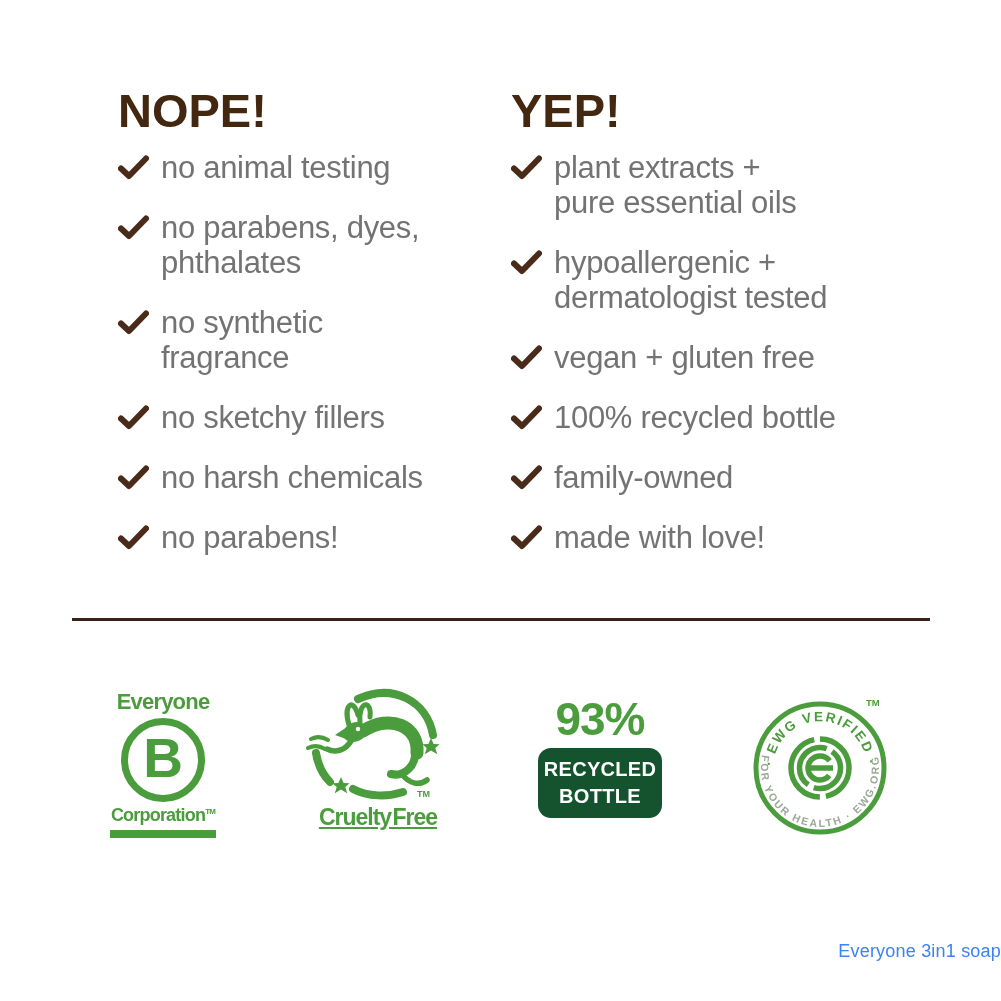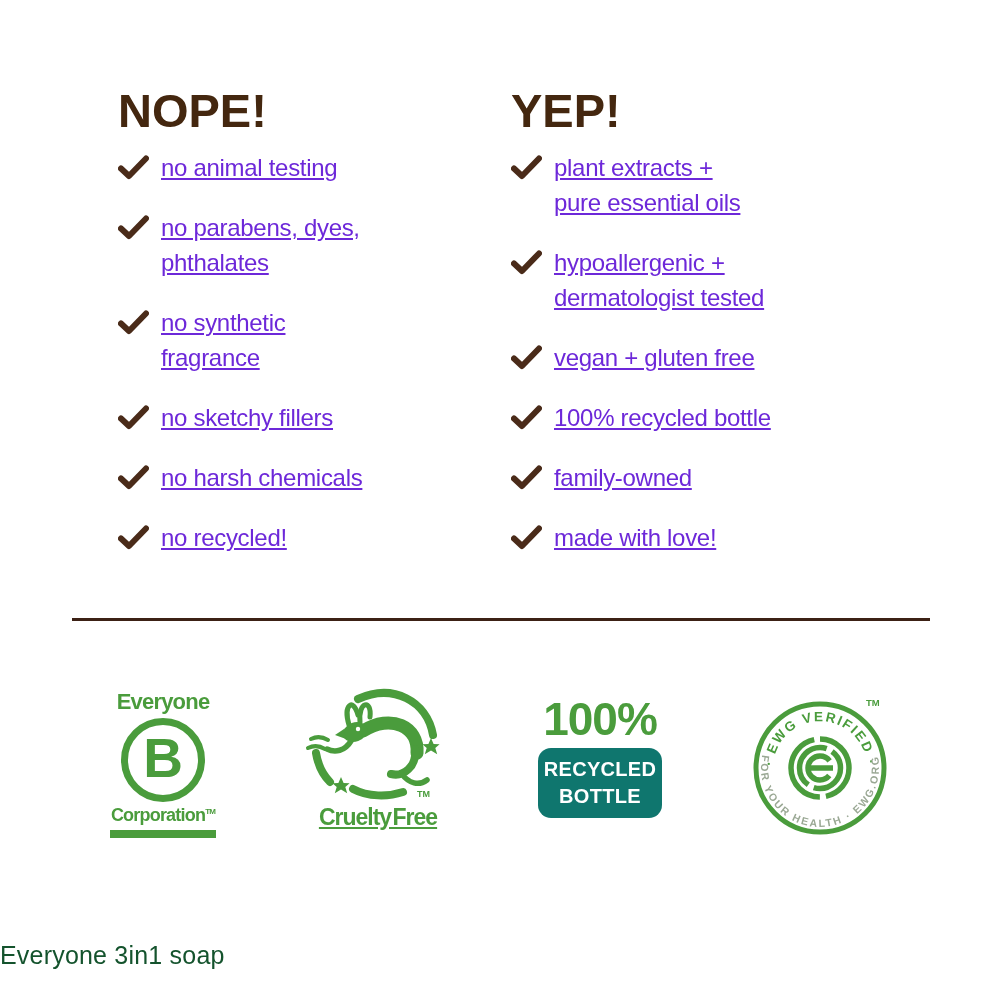--- a/index.html
+++ b/index.html
@@ -14,22 +14,22 @@
   .col-nope { left:118px; width:400px; }
   .col-yep  { left:511px; width:450px; }
   .heading {
     font-size:47px; font-weight:800; line-height:1;
     color:#44270f; letter-spacing:0; margin:0 0 16px 0;
   }
   .items { display:flex; flex-direction:column; gap:25px; }
   .item  { display:flex; align-items:flex-start; gap:12px; }
   .check-icon { flex:0 0 auto; margin-top:5px; }
   .item-text {
-    font-size:24px; line-height:35px; letter-spacing:-0.3px;
-    color:#6d28d9; white-space:pre-line;text-decoration:underline;
+    font-size:31px; line-height:35px; letter-spacing:-0.3px;
+    color:#737373; white-space:pre-line;
   }
   
   .divider { position:absolute; top:618px; left:72px; width:858px; height:3px; background:#3c2115; }
   
   .badge { position:absolute; text-align:center; color:#4a9c3c; }
   
   .bcorp { left:110px; top:691px; width:106px; }
   .bcorp-certified { font-size:22px; font-weight:700; letter-spacing:-0.8px; line-height:1; }
   .bcorp-circle {
     width:70px; height:70px; border:7px solid #4a9c3c; border-radius:50%;
@@ -41,28 +41,28 @@
   .bcorp-bar { height:8px; background:#4a9c3c; margin-top:6px; }
   
   .crueltyfree { left:303px; top:683px; width:150px; }
   .bunny-label {
     display:inline-block; font-size:23px; font-weight:800; letter-spacing:-1px;
     word-spacing:-4px; line-height:1; margin-top:-7px;text-decoration:underline;
   }
   
   .recycled { left:538px; top:696px; width:124px; }
   .recycled-percent { font-size:46px; font-weight:800; letter-spacing:-1px; line-height:1; }
-  .recycled-box { margin-top:6px; background:#0f766e; border-radius:13px; padding:8px 0; }
+  .recycled-box { margin-top:6px; background:#14532d; border-radius:13px; padding:8px 0; }
   .recycled-line { color:#ffffff; font-size:20px; font-weight:800; letter-spacing:0.3px; line-height:27px; }
   
   .ewg { left:744px; top:692px; width:152px; height:152px; }
   
   .caption {
     position:absolute; top:941px; left:0; width:100%;
-    text-align:left; font-size:25px; letter-spacing:0.2px; color:#14532d;
+    text-align:right; font-size:18px; letter-spacing:0.2px; color:#3b82f6;
   }
 </style>
 </head>
 <body>
 
 <section class="col col-nope">
   <h1 class="heading">NOPE!</h1>
   <div class="items">
     <div class="item">
       <svg class="check-icon" width="31" height="25" viewBox="0 0 31 25">
@@ -93,21 +93,21 @@
     <div class="item">
       <svg class="check-icon" width="31" height="25" viewBox="0 0 31 25">
           <path d="M3 13.5 L11 21 L28 3.5" fill="none" stroke="#4a2b19" stroke-width="6" stroke-linecap="round" stroke-linejoin="round"></path>
         </svg>
       <div class="item-text">no harsh chemicals</div>
     </div>
     <div class="item">
       <svg class="check-icon" width="31" height="25" viewBox="0 0 31 25">
           <path d="M3 13.5 L11 21 L28 3.5" fill="none" stroke="#4a2b19" stroke-width="6" stroke-linecap="round" stroke-linejoin="round"></path>
         </svg>
-      <div class="item-text">no recycled!</div>
+      <div class="item-text">no parabens!</div>
     </div>
   </div>
 </section>
 
 <section class="col col-yep">
   <h1 class="heading">YEP!</h1>
   <div class="items">
     <div class="item">
       <svg class="check-icon" width="31" height="25" viewBox="0 0 31 25">
           <path d="M3 13.5 L11 21 L28 3.5" fill="none" stroke="#4a2b19" stroke-width="6" stroke-linecap="round" stroke-linejoin="round"></path>
@@ -189,21 +189,21 @@
     <circle cx="55" cy="46" r="2.2" fill="#ffffff"></circle>
 
     <polygon transform="translate(38,103)" points="0,-9 2.6,-2.9 8.6,-2.8 4.3,1.1 6.2,7.3 0,3.6 -6.2,7.3 -4.3,1.1 -8.6,-2.8 -2.6,-2.9" fill="#4a9c3c"></polygon>
     <polygon transform="translate(128,64)" points="0,-9 2.6,-2.9 8.6,-2.8 4.3,1.1 6.2,7.3 0,3.6 -6.2,7.3 -4.3,1.1 -8.6,-2.8 -2.6,-2.9" fill="#4a9c3c"></polygon>
     <text x="114" y="114" font-size="9" font-weight="bold" fill="#4a9c3c">TM</text>
   </svg>
   <div class="bunny-label">Cruelty Free</div>
 </div>
 
 <div class="badge recycled">
-  <div class="recycled-percent">100%</div>
+  <div class="recycled-percent">93%</div>
   <div class="recycled-box">
     <div class="recycled-line">RECYCLED</div>
     <div class="recycled-line">BOTTLE</div>
   </div>
 </div>
 
 <div class="badge ewg">
   <svg width="152" height="152" viewBox="0 0 152 152">
     <defs>
       <path id="ewgTop" d="M 29.7 84.2 A 47 47 0 1 1 122.3 84.2"></path>

